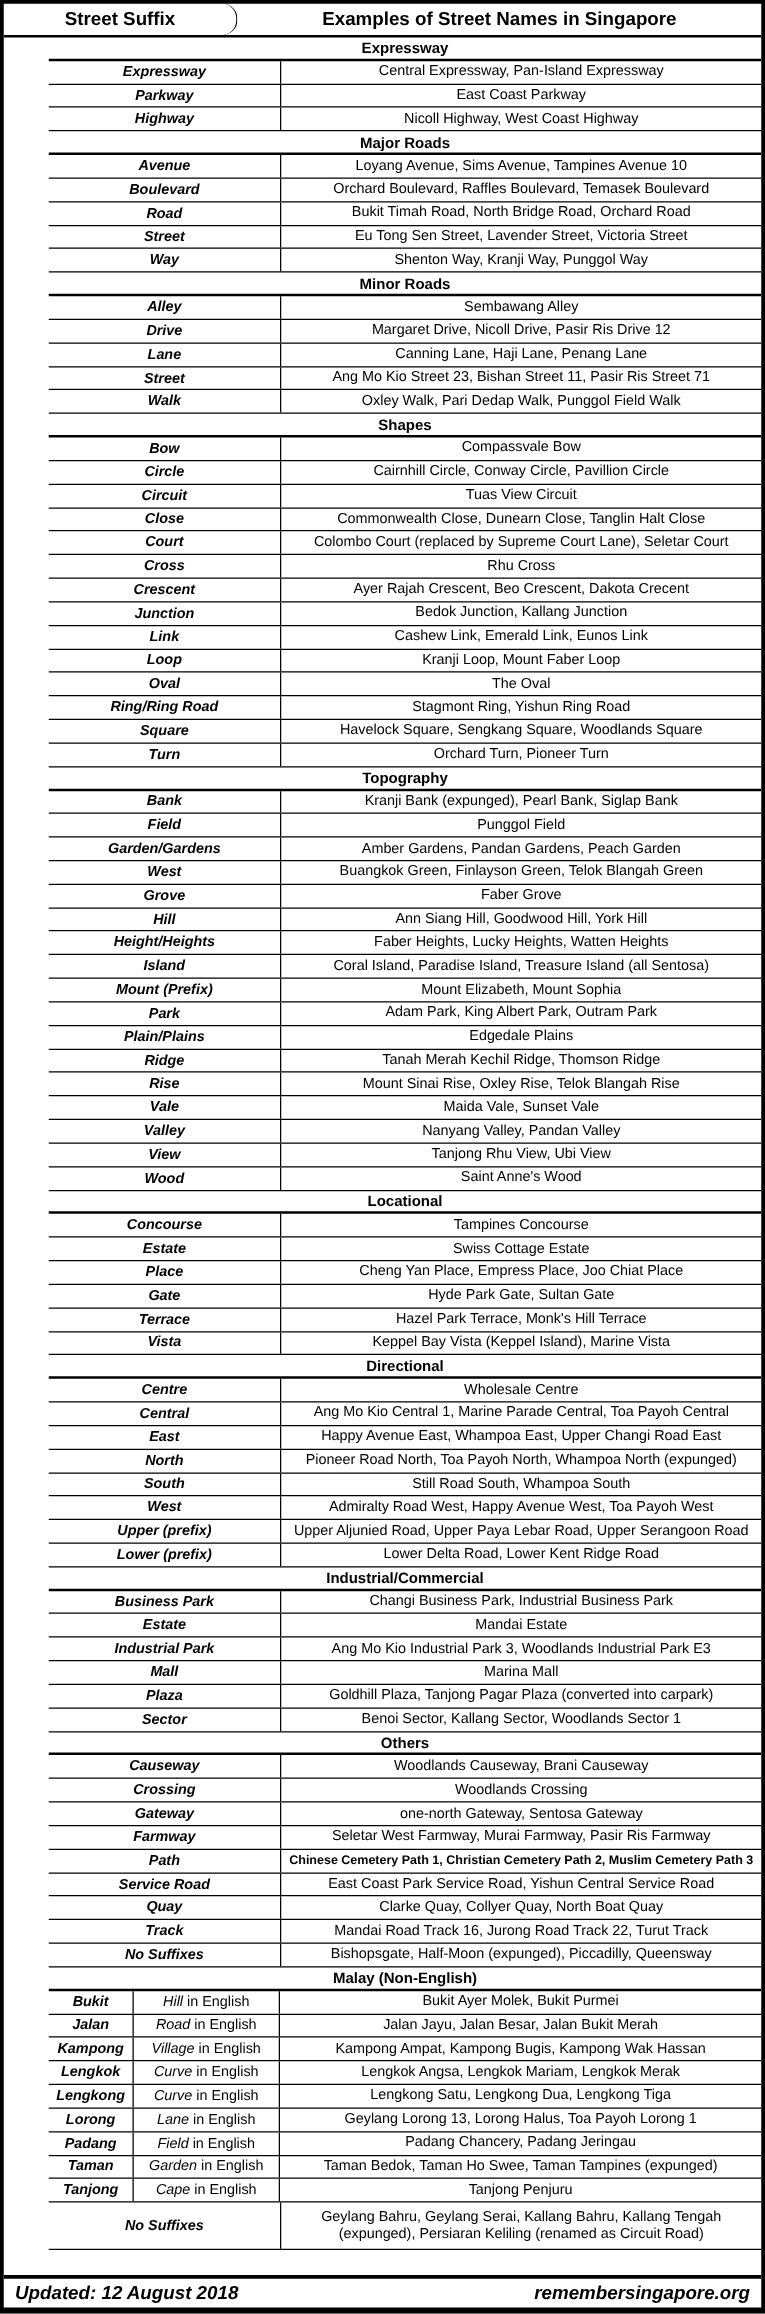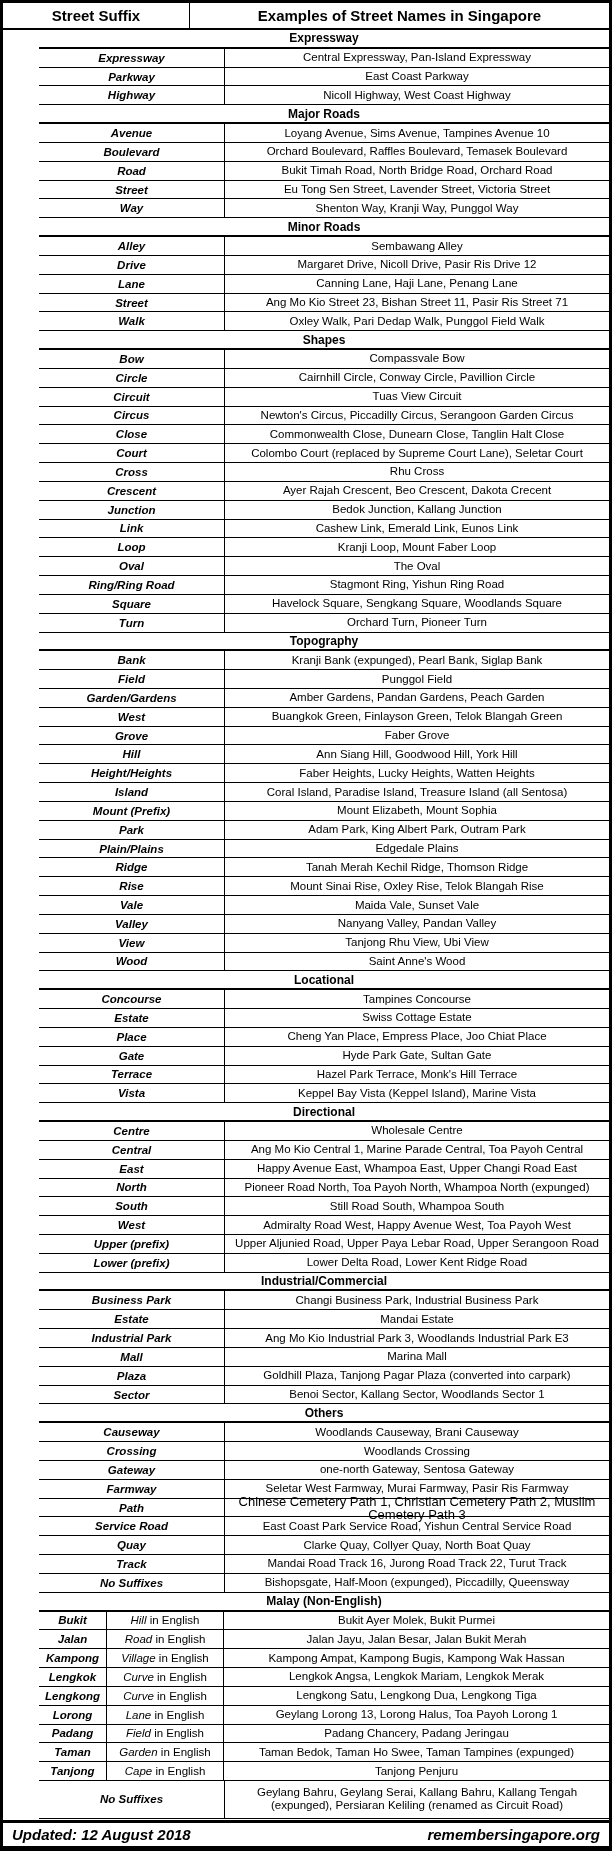--- a/index.html
+++ b/index.html
@@ -6,42 +6,42 @@
   .sheet {
     width: 612px; height: 1851px; box-sizing: border-box;
     border: 3px solid #000; border-bottom-width: 5px;
     font-family: "Liberation Sans", sans-serif; color: #000;
     display: flex; flex-direction: column; overflow: hidden; background: #fff;
   }
   .header-row {
     display: flex; flex: none; height: 27px; box-sizing: border-box;
     border-bottom: 2px solid #000; font-weight: bold; font-size: 15px;
   }
-  .header-row .hc { display: flex; align-items: center; justify-content: center; box-sizing: border-box; }
+  .header-row .hc { display: flex; align-items: center; justify-content: center; box-sizing: border-box; border-radius: 12px; }
   .hc.c1 { width: 187px; border-right: 1px solid #000; flex: none; }
   .hc.c2 { flex: 1; }
   .tbody { display: flex; flex-direction: column; flex: 1; padding-left: 36px; }
   .section-row {
     flex: none; height: 18.84px; box-sizing: border-box;
     border-bottom: 2px solid #000; display: flex; align-items: center; justify-content: center;
     font-weight: bold; font-size: 12px;
   }
   .row {
     flex: none; height: 18.84px; box-sizing: border-box;
     border-bottom: 1px solid #000; display: flex; align-items: stretch;
     font-size: 11.5px;
   }
   .row.tall { height: 37.7px; }
   .cell { display: flex; align-items: center; justify-content: center; text-align: center; box-sizing: border-box; padding: 0 2px; }
   .suffix-cell { width: 186px; flex: none; border-right: 1px solid #000; font-weight: bold; font-style: italic; }
   .suffix-cell.malay { width: 68px; }
   .meaning-cell { width: 117px; flex: none; border-right: 1px solid #000; }
   .meaning-word { font-style: italic; }
   .examples-cell { flex: 1; line-height: 13px; }
-  .examples-cell.small { font-size: 13px; }
+  .examples-cell.small { font-size: 10px; font-weight: bold; }
   .footer-row {
     flex: none; height: 26px; box-sizing: border-box; border-top: 3px solid #000;
     display: flex; align-items: center; justify-content: space-between;
     font-weight: bold; font-size: 15px; padding: 0 9px; font-style: italic;
   }
 </style>
 </head>
 <body>
 
 <div class="sheet">
@@ -112,24 +112,20 @@
       </div>
       <div class="row">
         <div class="cell suffix-cell">Circle</div>
         <div class="cell examples-cell">Cairnhill Circle, Conway Circle, Pavillion Circle</div>
       </div>
       <div class="row">
         <div class="cell suffix-cell">Circuit</div>
         <div class="cell examples-cell">Tuas View Circuit</div>
       </div>
       <div class="row">
-        <div class="cell suffix-cell">Circus</div>
-        <div class="cell examples-cell">Newton's Circus, Piccadilly Circus, Serangoon Garden Circus</div>
-      </div>
-      <div class="row">
         <div class="cell suffix-cell">Close</div>
         <div class="cell examples-cell">Commonwealth Close, Dunearn Close, Tanglin Halt Close</div>
       </div>
       <div class="row">
         <div class="cell suffix-cell">Court</div>
         <div class="cell examples-cell">Colombo Court (replaced by Supreme Court Lane), Seletar Court</div>
       </div>
       <div class="row">
         <div class="cell suffix-cell">Cross</div>
         <div class="cell examples-cell">Rhu Cross</div>

